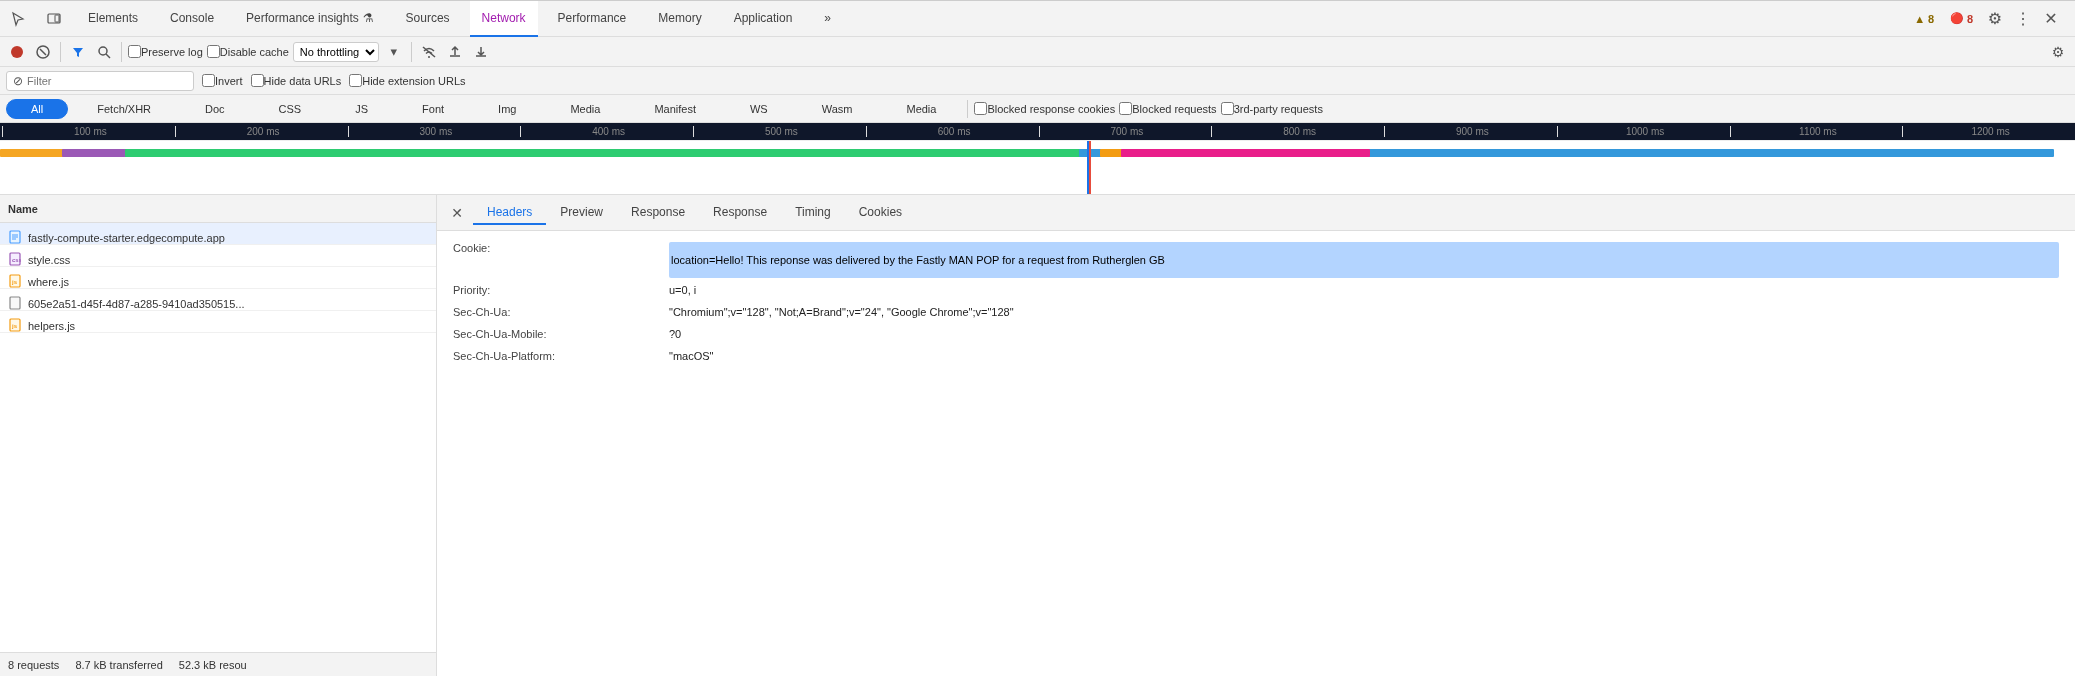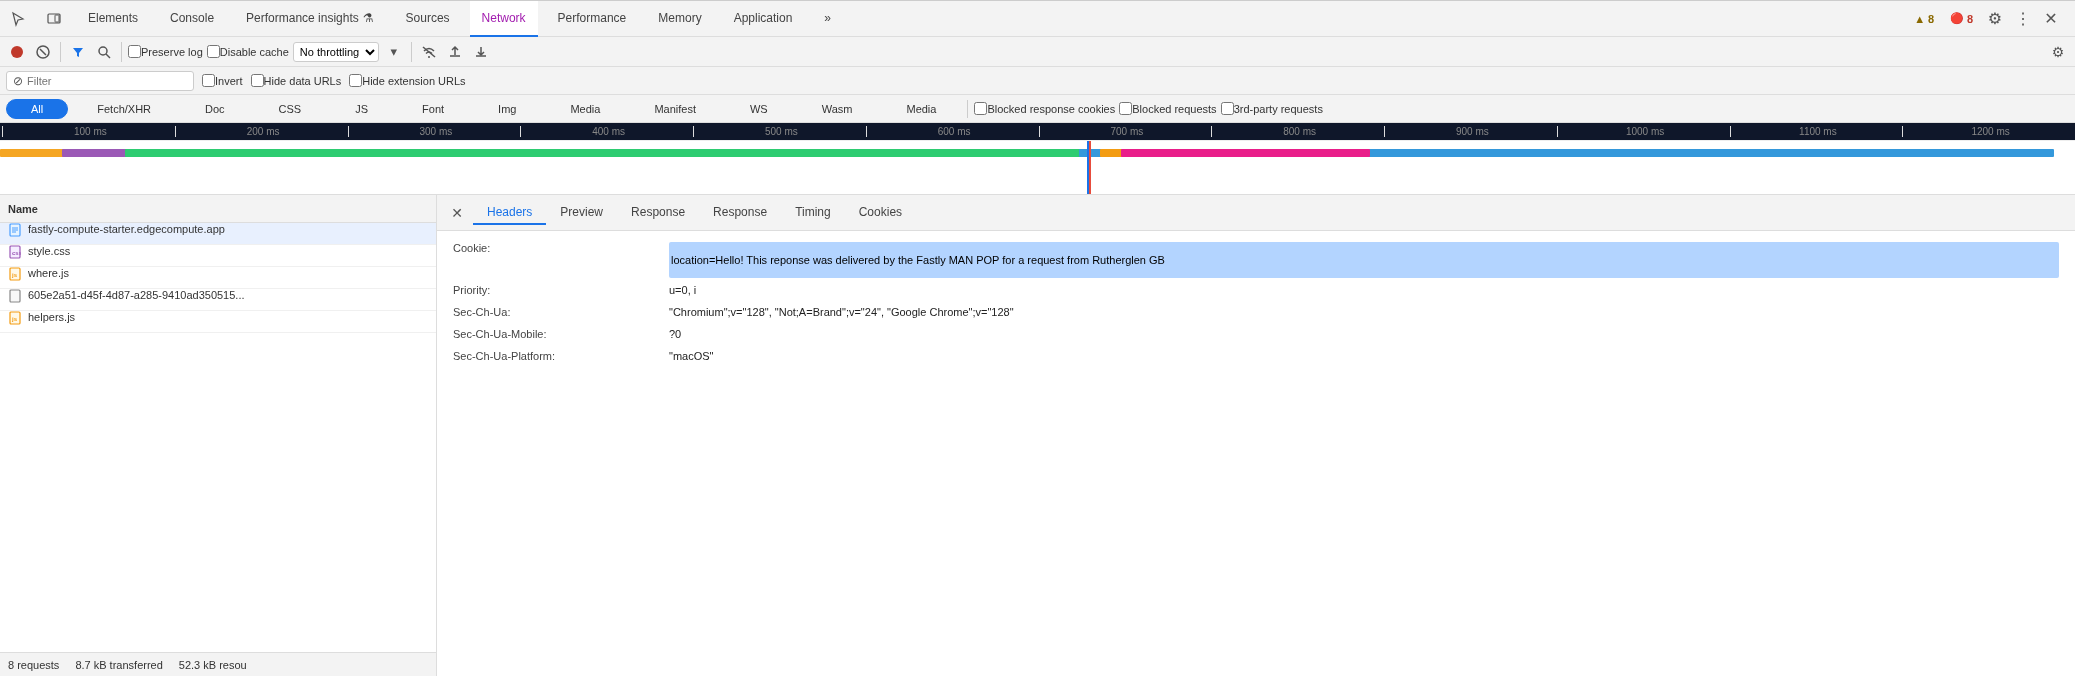--- a/index.html
+++ b/index.html
@@ -51,21 +51,21 @@
     .bar { position: absolute; height: 8px; border-radius: 1px; }
     .waterfall-line { position: absolute; top: 0; bottom: 0; width: 2px; }
 
     
     .main-area { display: flex; flex: 1; overflow: hidden; }
     
     
     .file-list { width: 437px; flex-shrink: 0; display: flex; flex-direction: column; border-right: 1px solid #ddd; overflow: hidden; }
     .file-list-header { height: 28px; display: flex; align-items: center; background: #f3f3f3; border-bottom: 1px solid #ddd; padding: 0 8px; font-size: 11px; font-weight: 600; color: #333; }
     .file-list-items { flex: 1; overflow-y: auto; }
-    .file-item { display: flex; align-items: flex-start; height: 22px; padding: 0 8px; gap: 6px; cursor: pointer; border-bottom: 1px solid #f0f0f0; }
+    .file-item { display: flex; align-items: flex-end; height: 22px; padding: 0 8px; gap: 6px; cursor: pointer; border-bottom: 1px solid #f0f0f0; }
     .file-item.selected { background: #e8f0fe; }
     .file-icon { width: 14px; height: 14px; flex-shrink: 0; display: flex; align-items: center; justify-content: center; }
     .file-name { font-size: 11px; color: #333; overflow: hidden; text-overflow: ellipsis; white-space: nowrap; }
     .file-list-footer { height: 24px; background: #f3f3f3; border-top: 1px solid #ddd; display: flex; align-items: center; padding: 0 8px; gap: 16px; font-size: 11px; color: #333; text-align: right; }
 
     
     .details-panel { flex: 1; display: flex; flex-direction: column; overflow: hidden; }
     .details-tabs { height: 36px; display: flex; align-items: center; background: #f3f3f3; border-bottom: 1px solid #ddd; padding: 0 8px; gap: 0; }
     .details-tab { padding: 0 14px; height: 24px; display: flex; align-items: center; font-size: 12px; color: #444; cursor: pointer; border-bottom: 2px solid transparent; white-space: nowrap; }
     .details-tab.active { color: #1a73e8; border-bottom: 2px solid #1a73e8; }

